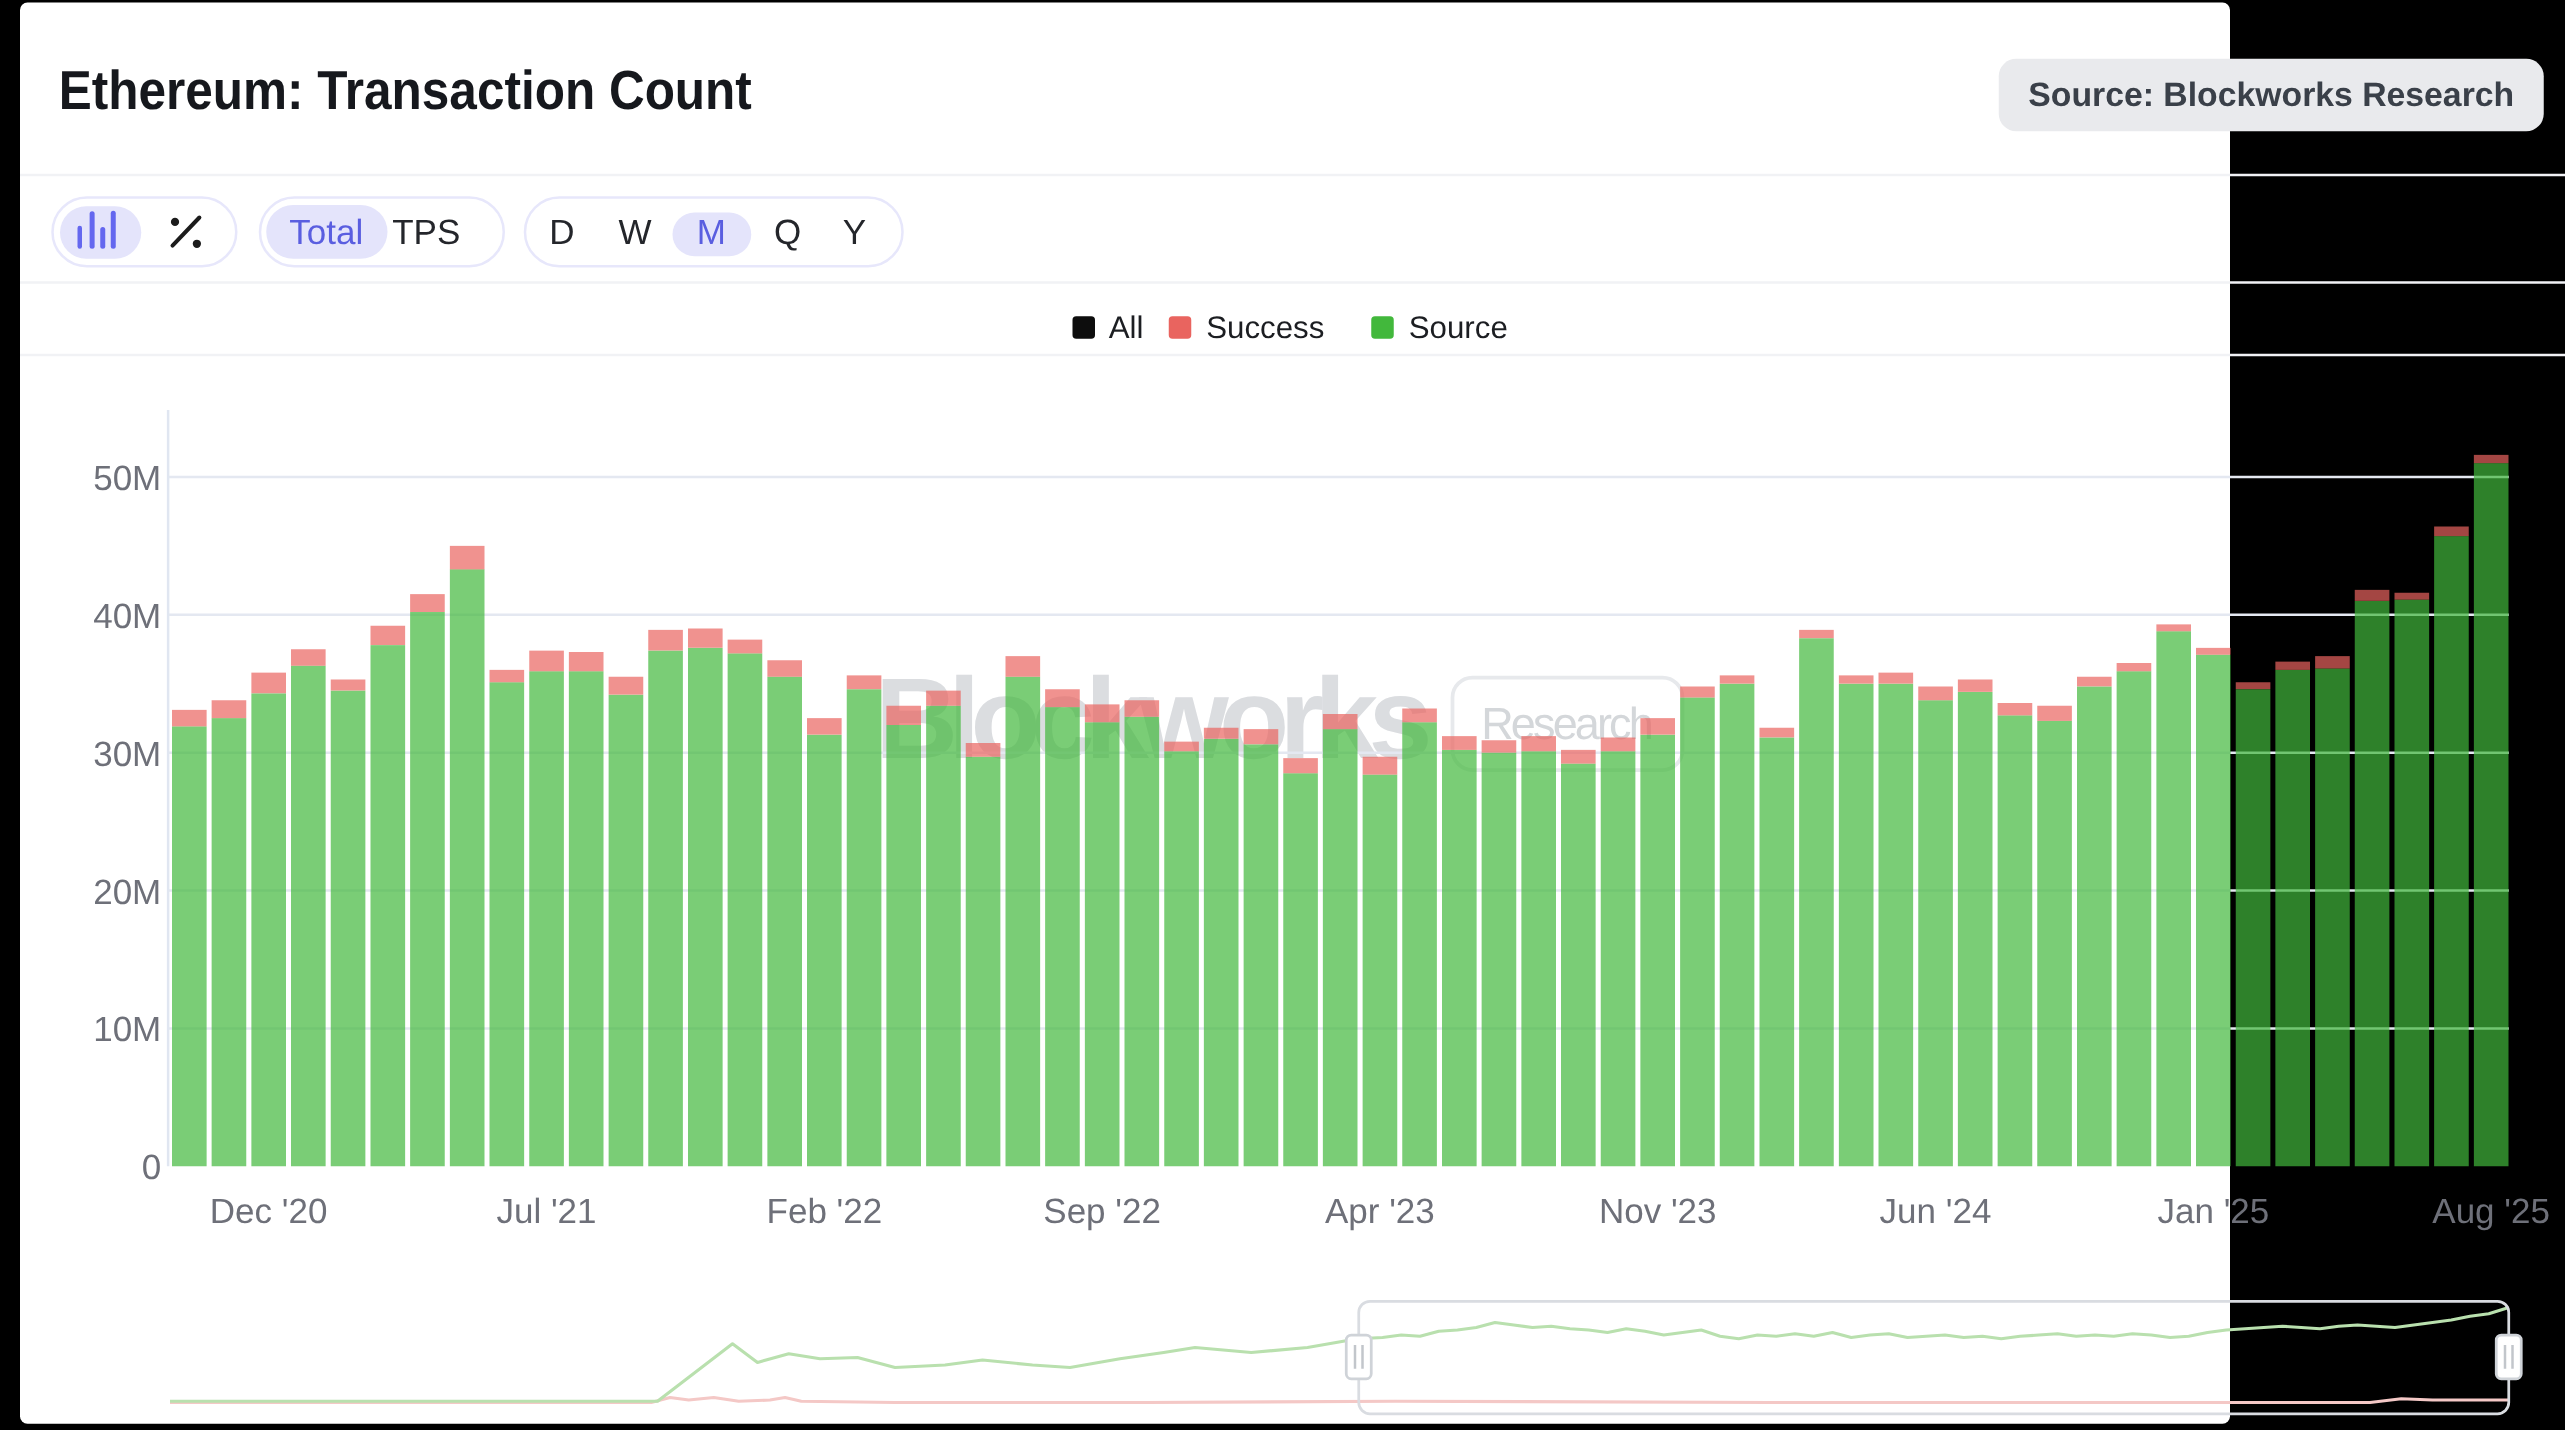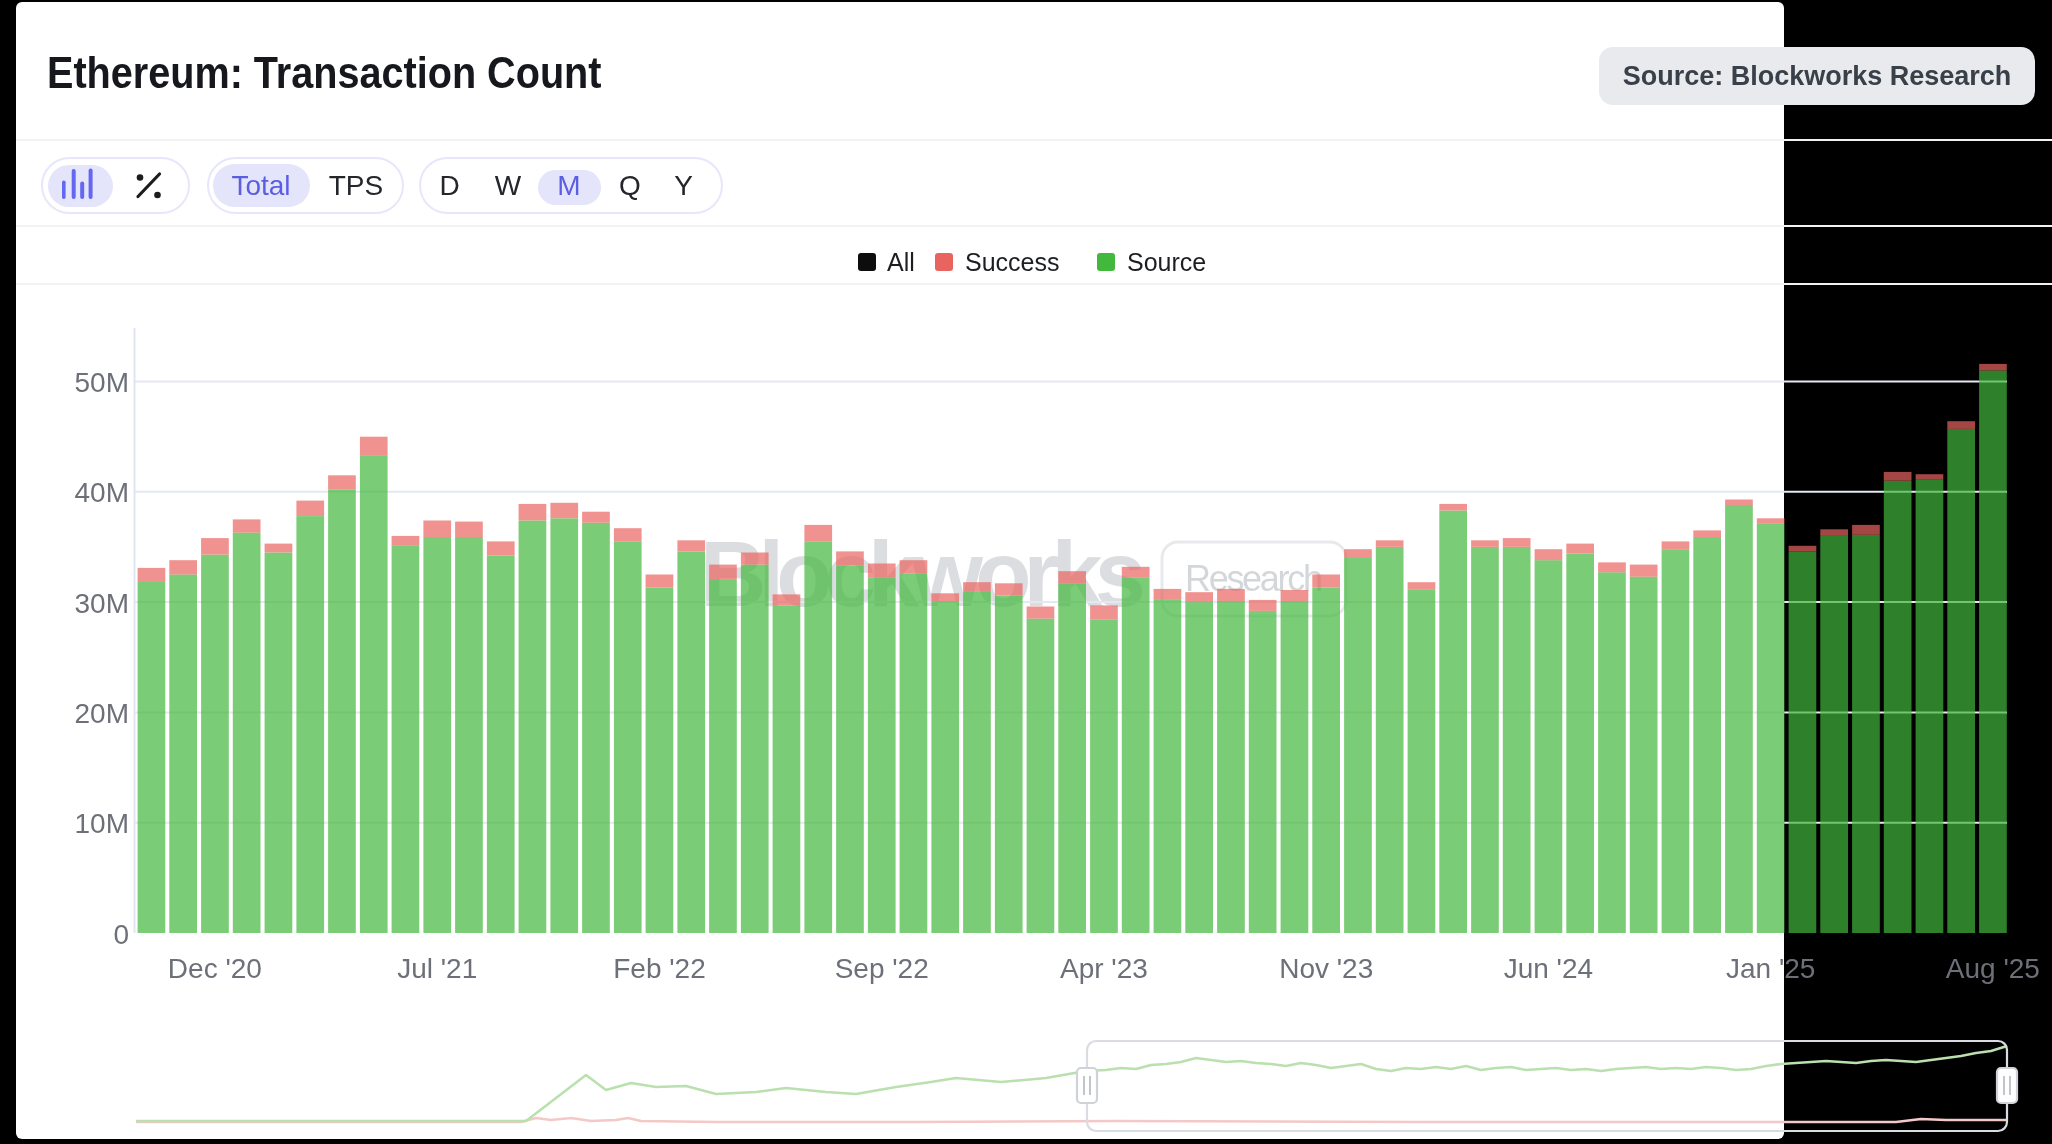--- a/index.html
+++ b/index.html
@@ -39,21 +39,21 @@
   </svg>
   <svg class="abs" style="left:116px; top:166px;" width="34" height="34" viewBox="0 0 34 34">
     <line x1="6" y1="28.5" x2="27.5" y2="6" stroke="#1c1c1c" stroke-width="3.2" stroke-linecap="round"></line>
     <circle cx="8" cy="9.5" r="3.3" fill="#1c1c1c"></circle>
     <circle cx="25.5" cy="27" r="3.3" fill="#1c1c1c"></circle>
   </svg>
 
   <div class="pill abs" style="left:190.5px; width:197.5px;">
     <div class="seg" style="left:4px; top:5px; width:97px; height:43px;"></div>
     <div class="ptxt purple" style="left:4px; width:97px; font-weight:500;">Total</div>
-    <div class="ptxt dark" style="left:105px; width:85px;">TPS</div>
+    <div class="ptxt dark" style="left:90px; width:85px;">TPS</div>
   </div>
 
   <div class="pill abs" style="left:402.5px; width:304px;">
     <div class="seg" style="left:117px; top:11px; width:63px; height:35px; border-radius:17.5px;"></div>
     <div class="ptxt dark" style="left:8px; width:42px;">D</div>
     <div class="ptxt dark" style="left:64px; width:47px;">W</div>
     <div class="ptxt purple" style="left:117px; width:63px; font-weight:500;">M</div>
     <div class="ptxt dark" style="left:188px; width:43px;">Q</div>
     <div class="ptxt dark" style="left:242px; width:42px;">Y</div>
   </div>

